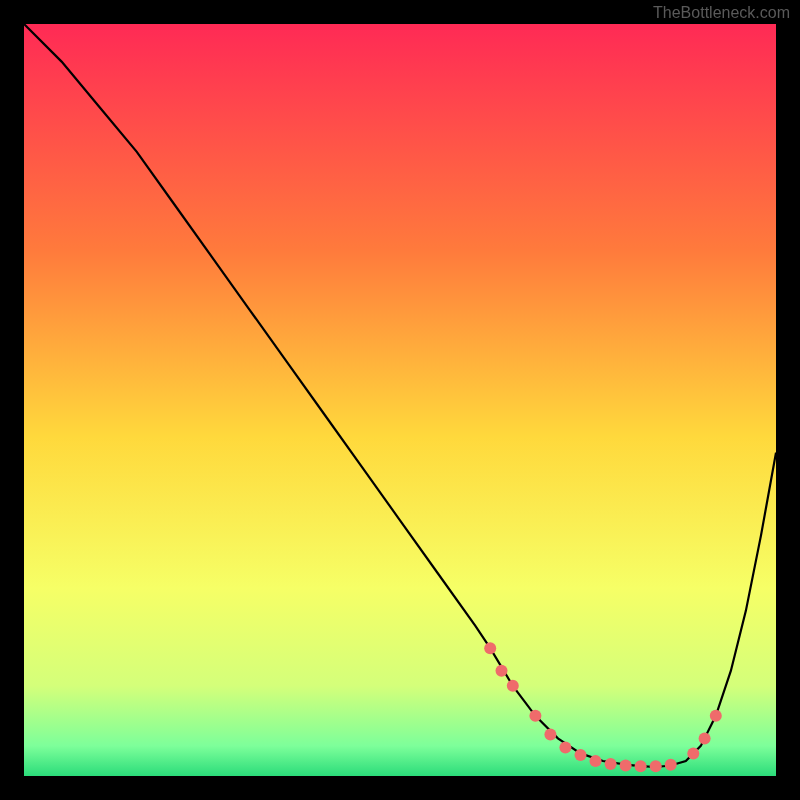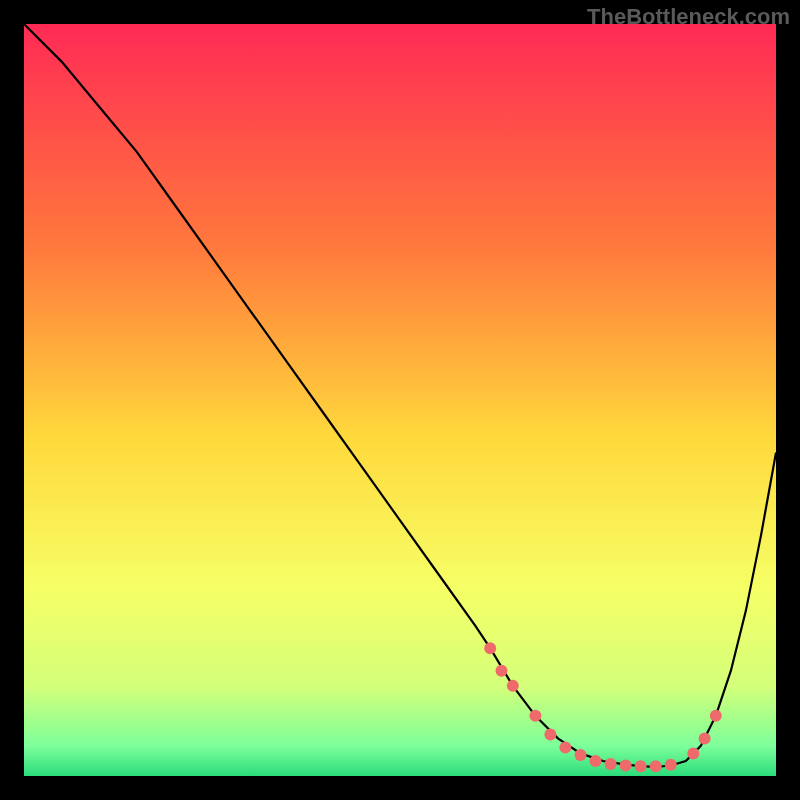--- a/index.html
+++ b/index.html
@@ -9,22 +9,22 @@
     height: 800px;
     background: #000000;
     font-family: Arial, Helvetica, sans-serif;
     position: relative;
   }
   .watermark {
     position: absolute;
     top: 4px;
     right: 10px;
     color: #5a5a5a;
-    font-size: 22px;
-    font-weight: 700;
+    font-size: 16px;
+    font-weight: 400;
     z-index: 10;
   }
   .plot-wrap {
     position: absolute;
     left: 24px;
     top: 24px;
     width: 752px;
     height: 752px;
     background: #000000;
   }

